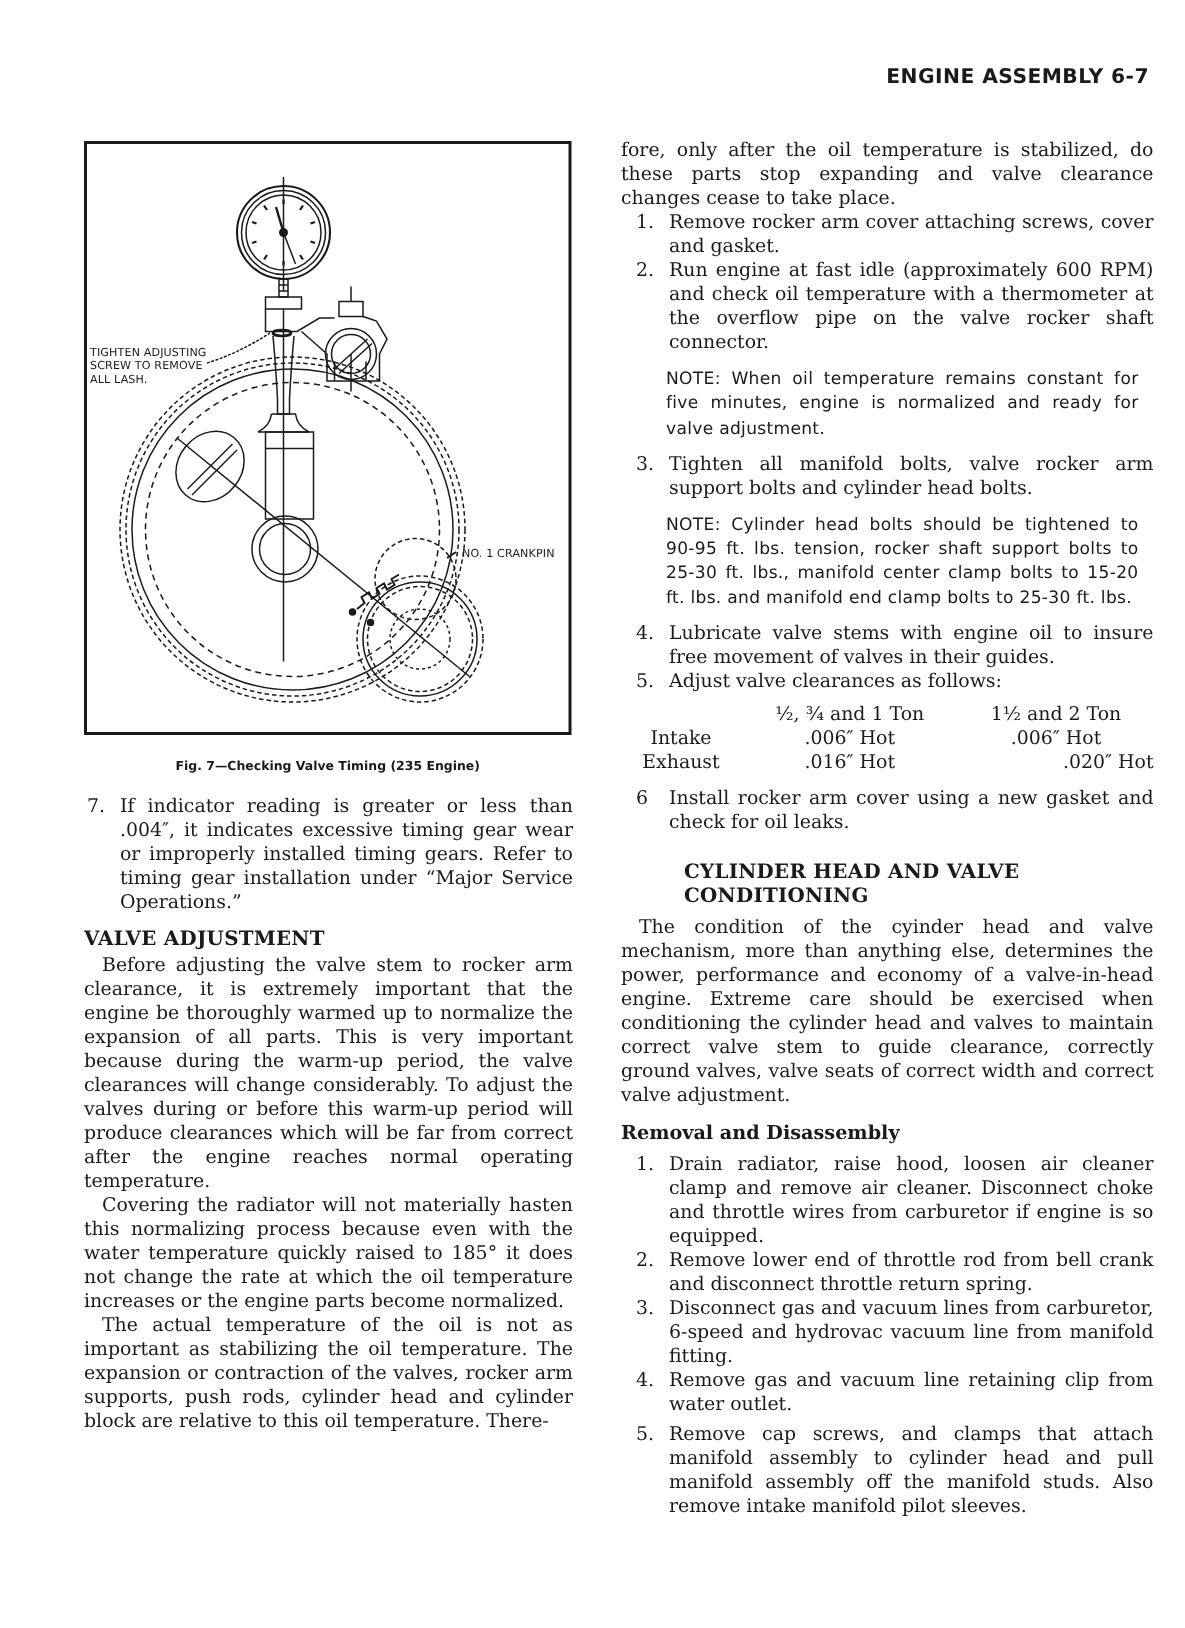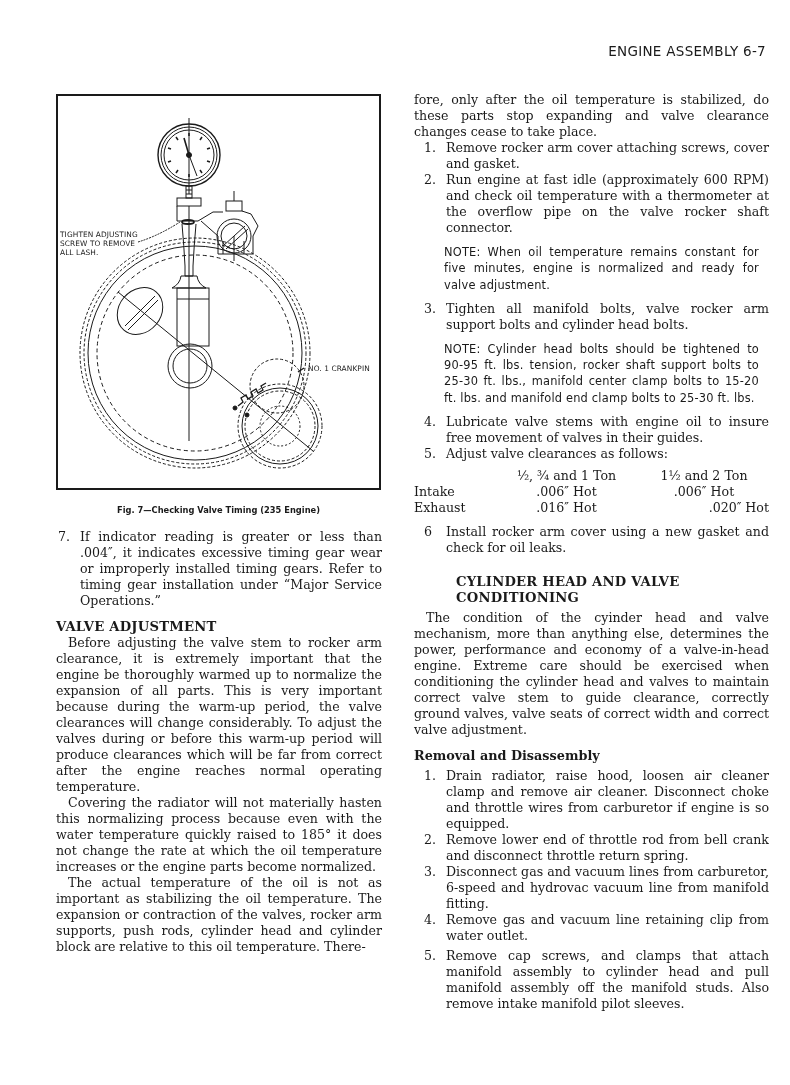--- a/index.html
+++ b/index.html
@@ -1,34 +1,34 @@
 <!DOCTYPE html>
 <html><head>
 <meta charset="utf-8">
 <style>
   html, body { margin: 0; padding: 0; background: #ffffff; }
   body { width: 790px; height: 1085px; position: relative; overflow: hidden; color: #1a1a1a; font-family: "DejaVu Serif", "Liberation Serif", serif; }
-  .page-header { position: absolute; top: 43px; right: 24px; font-family: "DejaVu Sans", "Liberation Sans", sans-serif; font-weight: normal; font-size: 13.5px; letter-spacing: 0.3px; }
+  .page-header { position: absolute; top: 43px; right: 24px; font-family: "DejaVu Sans", "Liberation Sans", sans-serif; font-weight: bold; font-size: 13.5px; letter-spacing: 0.3px; }
   .col { position: absolute; }
   .left-col { left: 56px; width: 326px; }
   .right-col { left: 414px; width: 355px; top: 92px; }
   .figure-box { position: absolute; left: 56px; top: 94px; width: 325px; height: 396px; border: 2px solid #1a1a1a; box-sizing: border-box; }
   .figure-box svg { position: absolute; left: 0; top: 0; }
   .fig-label { position: absolute; font-family: "DejaVu Sans", "Liberation Sans", sans-serif; font-size: 7.4px; line-height: 9px; letter-spacing: 0.1px; color: #1a1a1a; white-space: pre; }
   .fig-caption { position: absolute; top: 505px; left: 56px; width: 325px; text-align: center; font-family: "DejaVu Sans", "Liberation Sans", sans-serif; font-size: 8.3px; font-weight: bold; }
   .para { font-size: 12.6px; line-height: 16px; text-align: justify; margin: 0; }
   .indent { text-indent: 12px; }
   .heading { font-size: 13.2px; font-weight: bold; line-height: 16px; margin: 0; letter-spacing: 0.2px; }
   .subheading { font-size: 12.8px; font-weight: bold; line-height: 16px; margin: 0; }
   .num-item { display: flex; font-size: 12.6px; line-height: 16px; }
   .num-item .num { width: 22px; flex: none; text-align: left; }
   .num-item .txt { flex: 1; text-align: justify; }
   .note { font-family: "DejaVu Sans", "Liberation Sans", sans-serif; font-weight: normal; font-size: 11.4px; line-height: 16.3px; text-align: justify; margin-left: 30px; margin-right: 10px; letter-spacing: 0.2px; }
   .clear-table { font-size: 12.6px; line-height: 16px; width: 100%; border-collapse: collapse; }
-  .clear-table td { padding: 0; }
+  .clear-table td { padding: 0; text-align: center; }
 </style>
 </head>
 <body>
 
 <div class="page-header">ENGINE ASSEMBLY 6-7</div>
 
 <div class="figure-box">
   <svg width="321" height="392" viewBox="0 0 321 392">
     <g fill="none" stroke="#1a1a1a" stroke-width="1">
 

